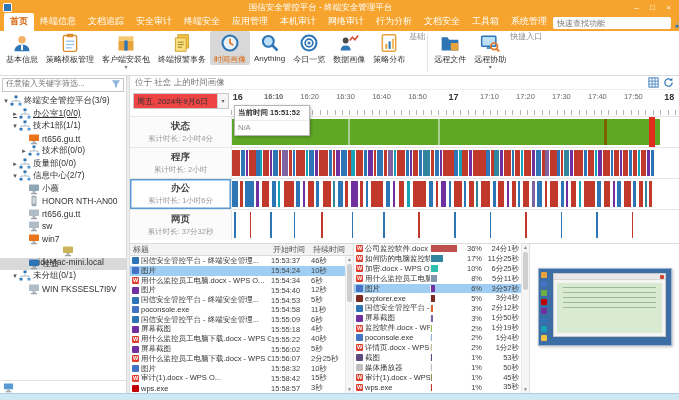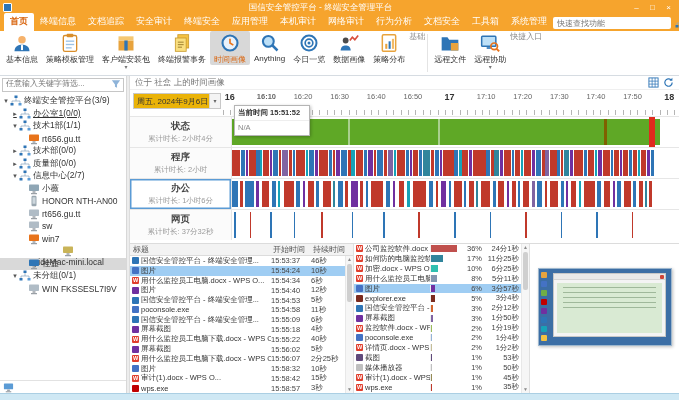--- a/index.html
+++ b/index.html
@@ -55,21 +55,21 @@
   .sidebar-footer{height:13px;border-top:1px solid #E2E2E2;display:flex;align-items:center;padding-left:3px;}
 
   
   .main-header{height:14px;display:flex;align-items:center;padding:0 5px;font-size:8.5px;color:#777;border-bottom:1px solid #EFEFEF;}
   .mh-icons{margin-left:auto;display:flex;gap:4px;}
   .mh-icons .tb-ico{width:11px;height:11px;}
 
   
   .chart{height:154px;position:relative;border-bottom:1px solid #DCDCDC;}
   .chart-top{display:flex;height:26px;}
-  .datebox{width:88px;margin:3px 2px 2px 3px;height:16px;border:1px solid #C8C8C8;display:flex;align-items:center;font-size:8px;color:#333;padding-left:3px;background:#eab308;}
+  .datebox{width:96px;margin:3px 2px 2px 3px;height:16px;border:1px solid #C8C8C8;display:flex;align-items:center;font-size:8px;color:#333;padding-left:3px;background:#ef4444;}
   .datebox .dbtn{margin-left:auto;width:11px;height:100%;border-left:1px solid #D5D5D5;text-align:center;font-size:6px;color:#666;line-height:14px;background:#F4F4F4;}
   .ruler{flex:1;position:relative;margin-right:3px;}
   .ruler .lbl{position:absolute;top:2px;font-size:7.5px;color:#666;transform:translateX(-50%);white-space:nowrap;}
   .ruler .lbl.major{font-weight:bold;font-size:9px;color:#333;}
   .ruler .minor-ticks{position:absolute;left:0;right:0;bottom:1px;height:5px;
     background:repeating-linear-gradient(to right,#B5B5B5 0,#B5B5B5 1px,transparent 1px,transparent 7.4px);}
   .trow{display:flex;height:31px;border-top:1px solid #E6E6E6;}
   .trow-label{width:102px;flex:none;background:#FBFBFB;border-right:1px solid #E6E6E6;text-align:center;padding-top:3px;}
   .trow.selected .trow-label{background:#fff;box-shadow:inset 0 0 0 1.5px #5B9BD5;}
   .trow-label .t1{font-size:9.5px;font-weight:bold;color:#444;}
@@ -312,21 +312,21 @@
           </div>
           <div class="tnode" style="padding-left: 20px;">
             <span class="t-arrow"></span>
             <span class="t-ico"><svg viewBox="0 0 24 24" xmlns="http://www.w3.org/2000/svg">
                 <rect x="2" y="3" width="20" height="13" rx="1.5" fill="#E8731A"></rect>
                 <rect x="9" y="16.5" width="6" height="3" fill="#9AA0A6"></rect>
                 <rect x="6" y="20" width="12" height="2.5" fill="#9AA0A6"></rect>
               </svg></span>
             <span class="t-label">rt656.gu.tt</span>
           </div>
-          <div class="tnode" style="padding-left: 11px;">
+          <div class="tnode" style="padding-left: 20px;">
             <span class="t-arrow">▸</span>
             <span class="t-ico"><svg viewBox="0 0 24 24" xmlns="http://www.w3.org/2000/svg">
                 <rect x="9" y="1" width="6" height="5" fill="#2E75B6"></rect>
                 <rect x="1" y="16" width="6" height="5" fill="#2E75B6"></rect>
                 <rect x="17" y="16" width="6" height="5" fill="#5B9BD5"></rect>
                 <path d="M12 6v6M4 16v-4h16v4" stroke="#8FA8C0" fill="none" stroke-width="1.5"></path>
               </svg></span>
             <span class="t-label">技术部(0/0)</span>
           </div>
           <div class="tnode" style="padding-left: 11px;">

